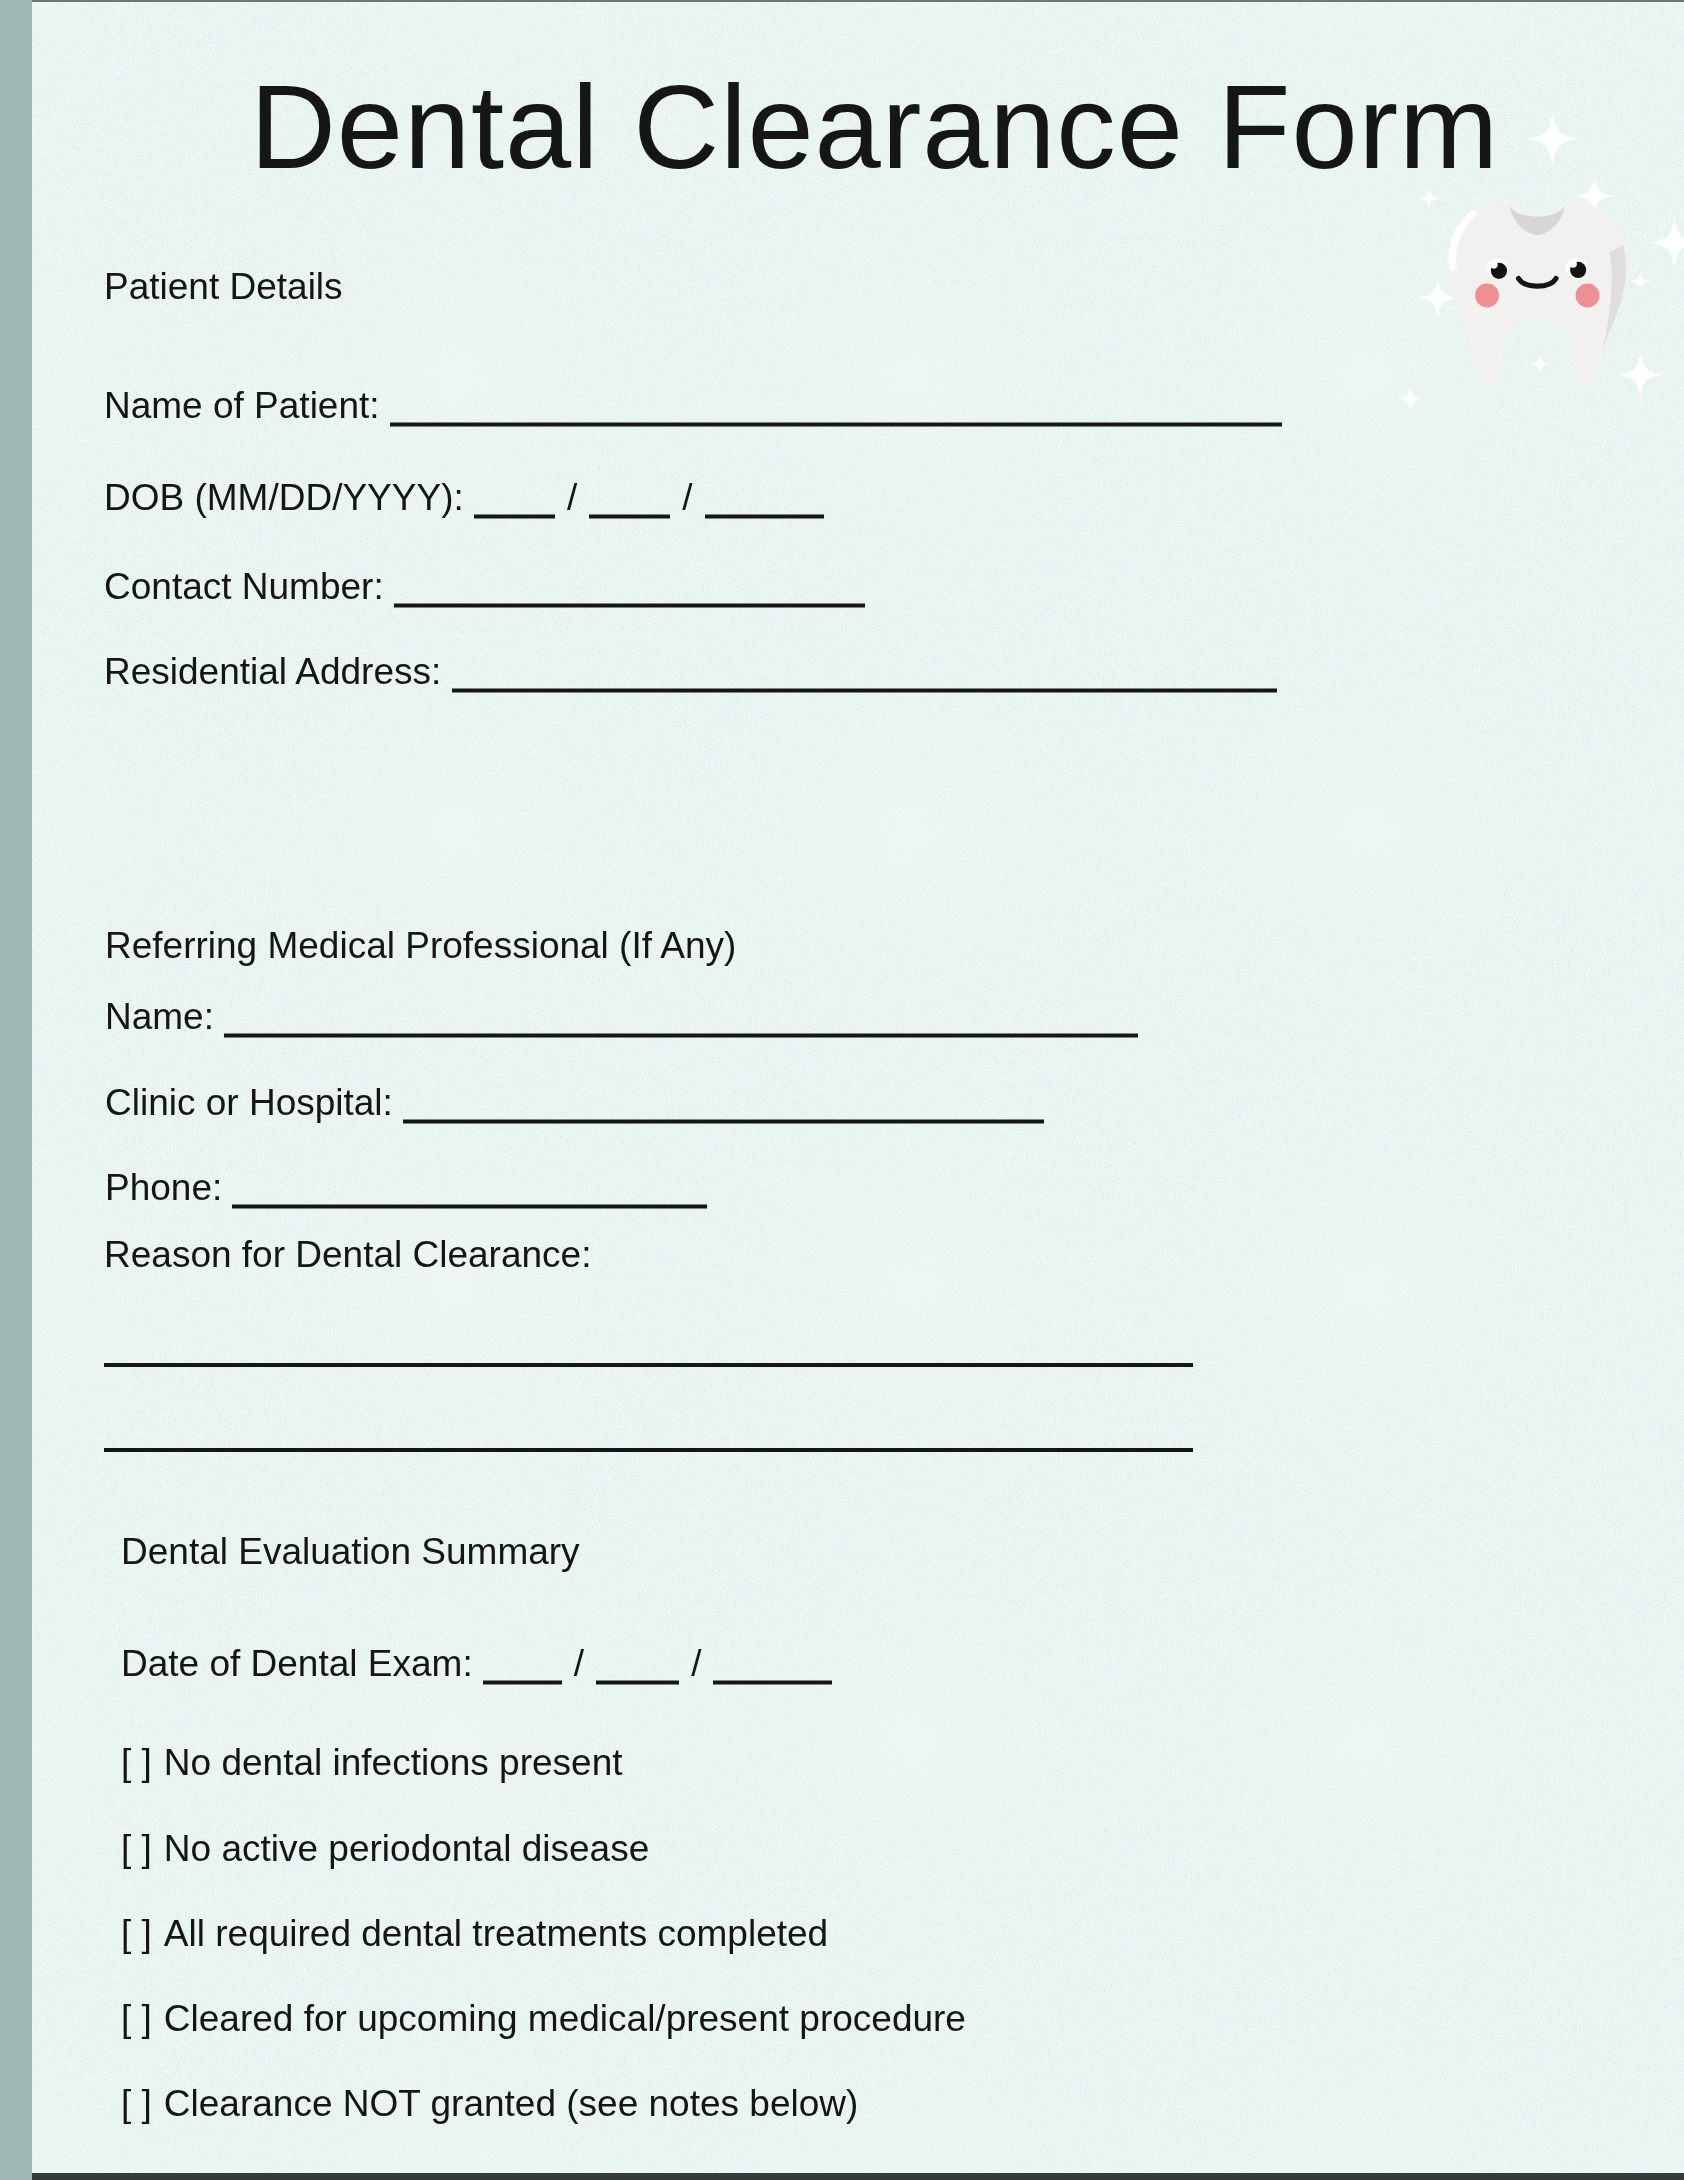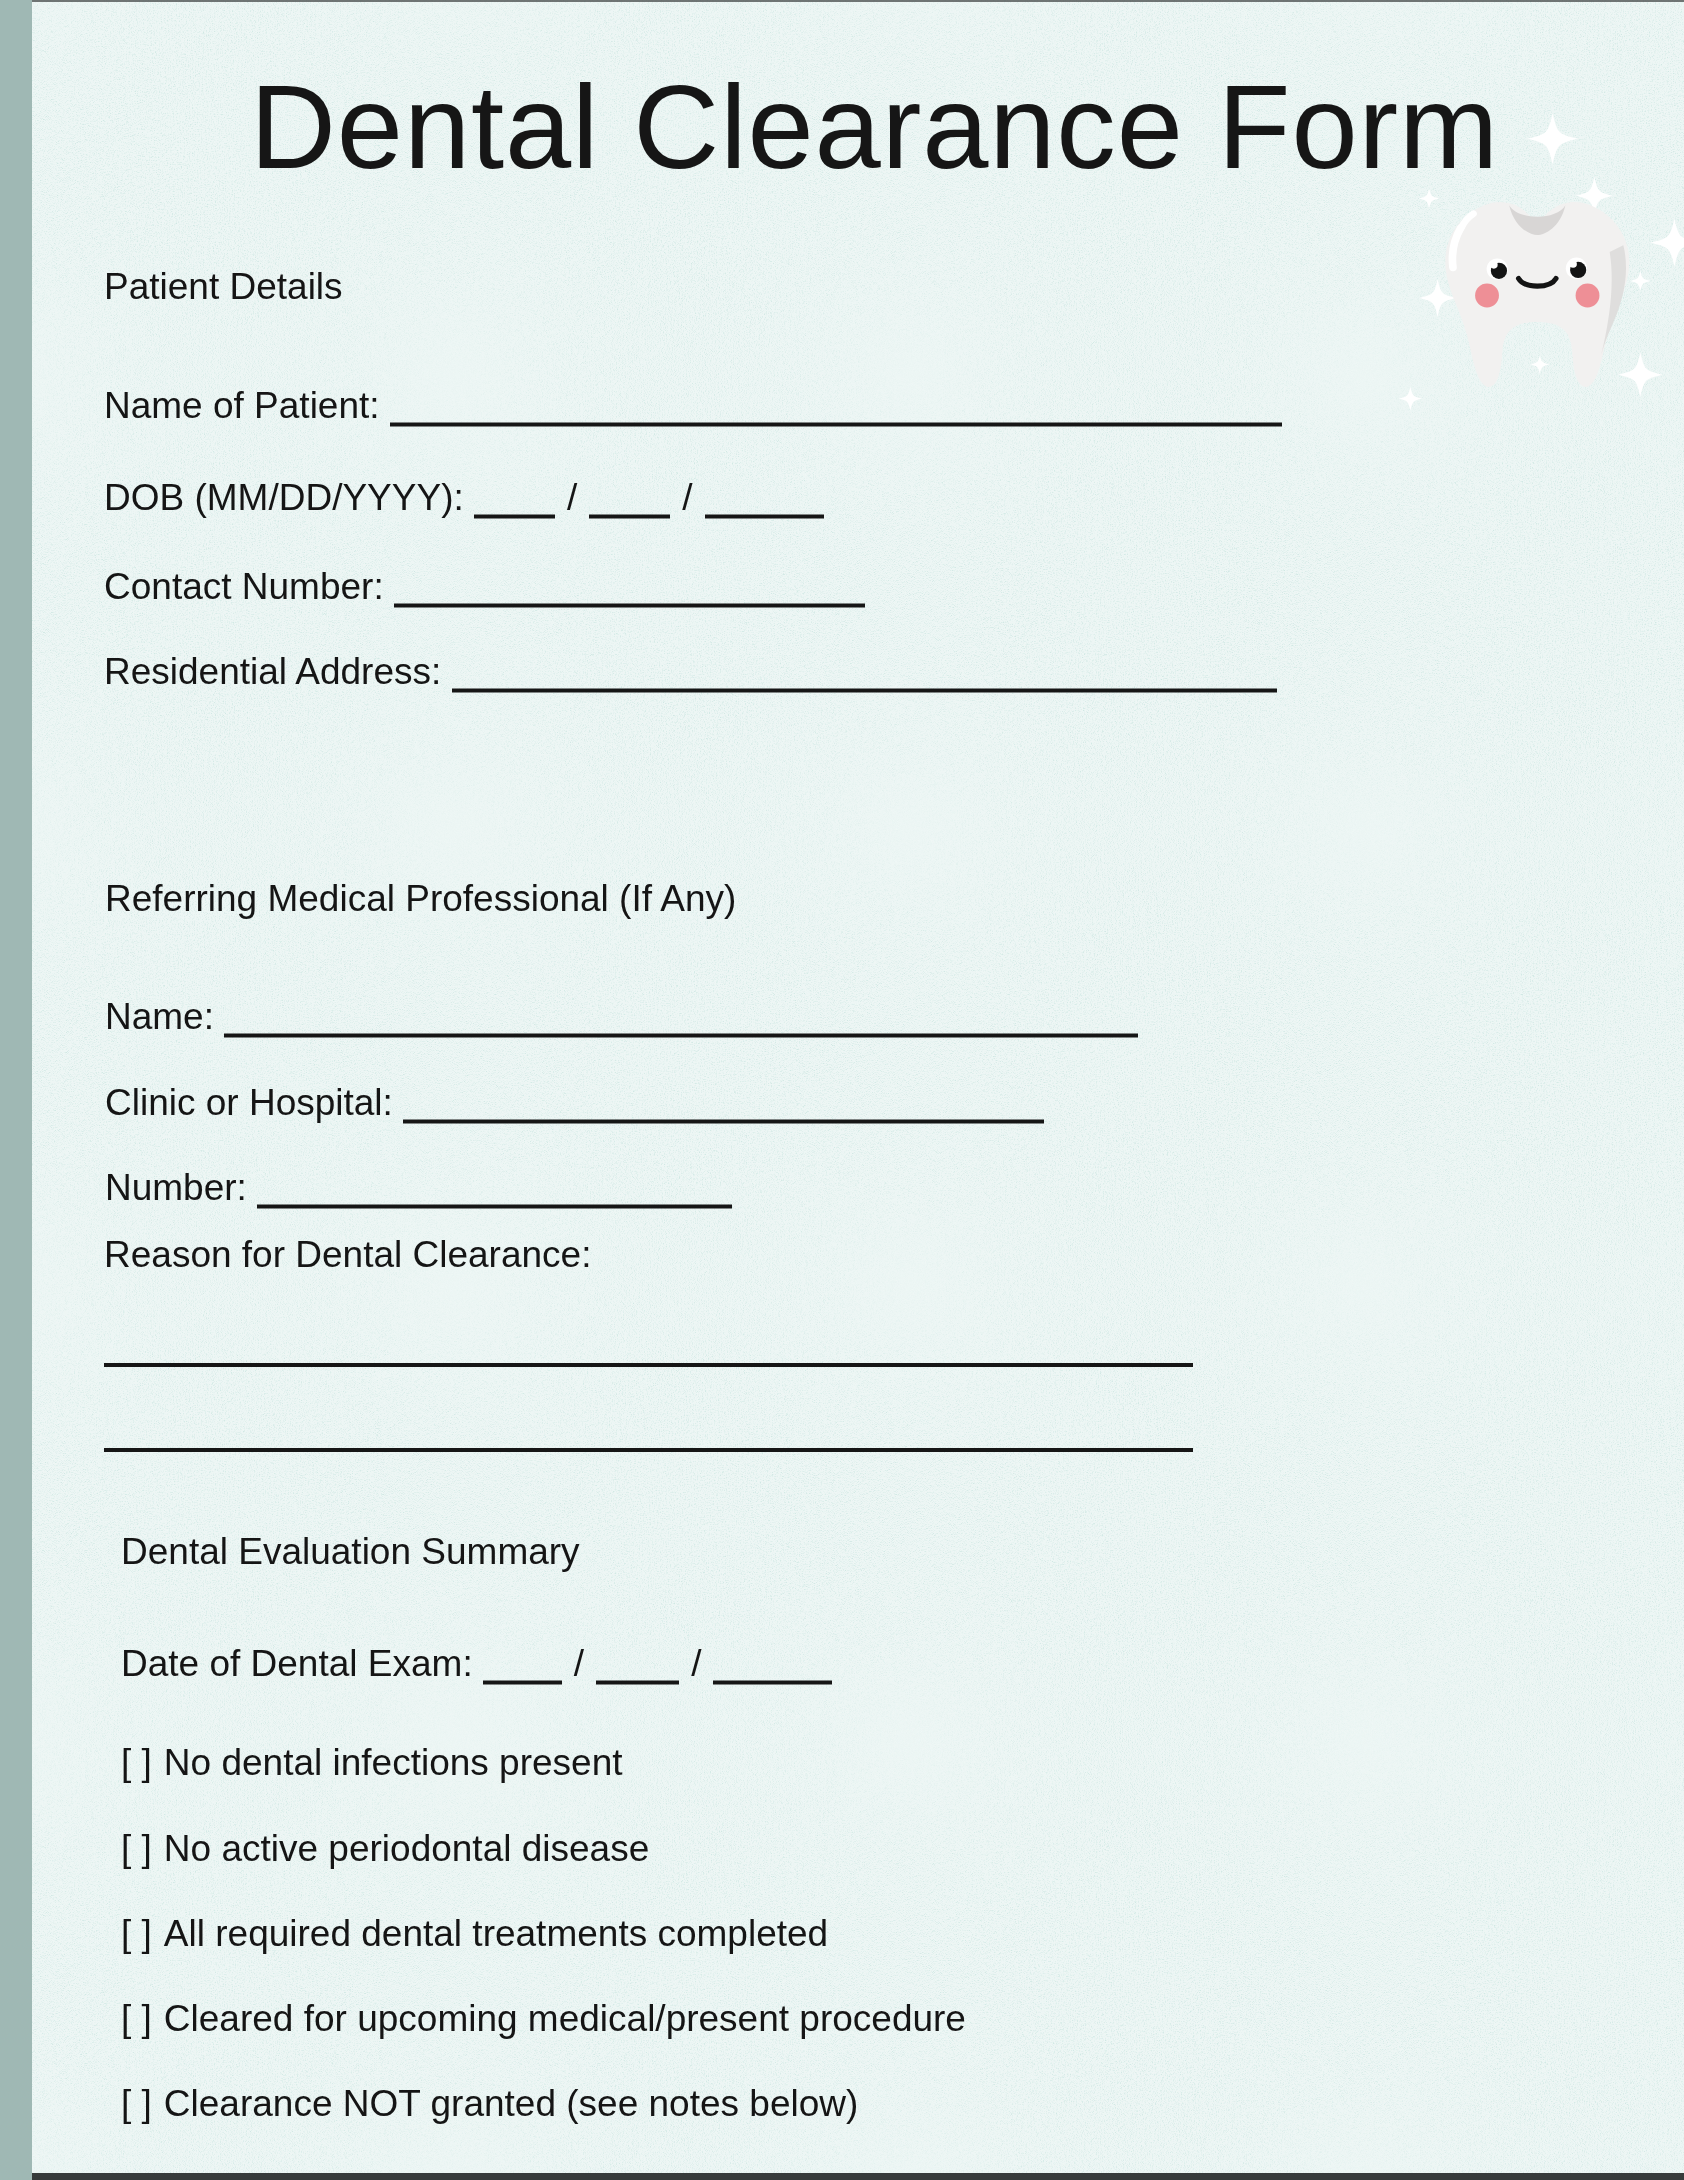--- a/index.html
+++ b/index.html
@@ -116,32 +116,32 @@
     </div>
 
     <div class="row" style="top:558px;left:72px">
       <span>Contact Number:</span><span class="blank" style="width:471px"></span>
     </div>
 
     <div class="row" style="top:643px;left:72px">
       <span>Residential Address:</span><span class="blank" style="width:825px"></span>
     </div>
 
-    <div class="row" style="top:880px;left:73px">Referring Medical Professional (If Any)</div>
+    <div class="row" style="top:927px;left:73px">Referring Medical Professional (If Any)</div>
 
     <div class="row" style="top:1074px;left:73px">
       <span>Clinic or Hospital:</span><span class="blank" style="width:641px"></span>
     </div>
 
     <div class="row" style="top:988px;left:73px">
       <span>Name:</span><span class="blank" style="width:914px"></span>
     </div>
 
     <div class="row" style="top:1159px;left:73px">
-      <span>Number:</span><span class="blank" style="width:475px"></span>
+      <span>Phone:</span><span class="blank" style="width:475px"></span>
     </div>
 
     <div class="row" style="top:1236px;left:72px">Reason for Dental Clearance:</div>
     <div class="rule" style="top:1363px;left:72px;width:1089px"></div>
     <div class="rule" style="top:1448px;left:72px;width:1089px"></div>
 
     <div class="row" style="top:1533px;left:89px">Dental Evaluation Summary</div>
 
     <div class="row" style="top:1635px;left:89px">
       <span>Date of Dental Exam:</span><span class="blank" style="width:79px"></span><span class="sep">/</span><span class="blank" style="width:83px;margin-left:0"></span><span class="sep">/</span><span class="blank" style="width:119px;margin-left:0"></span>

